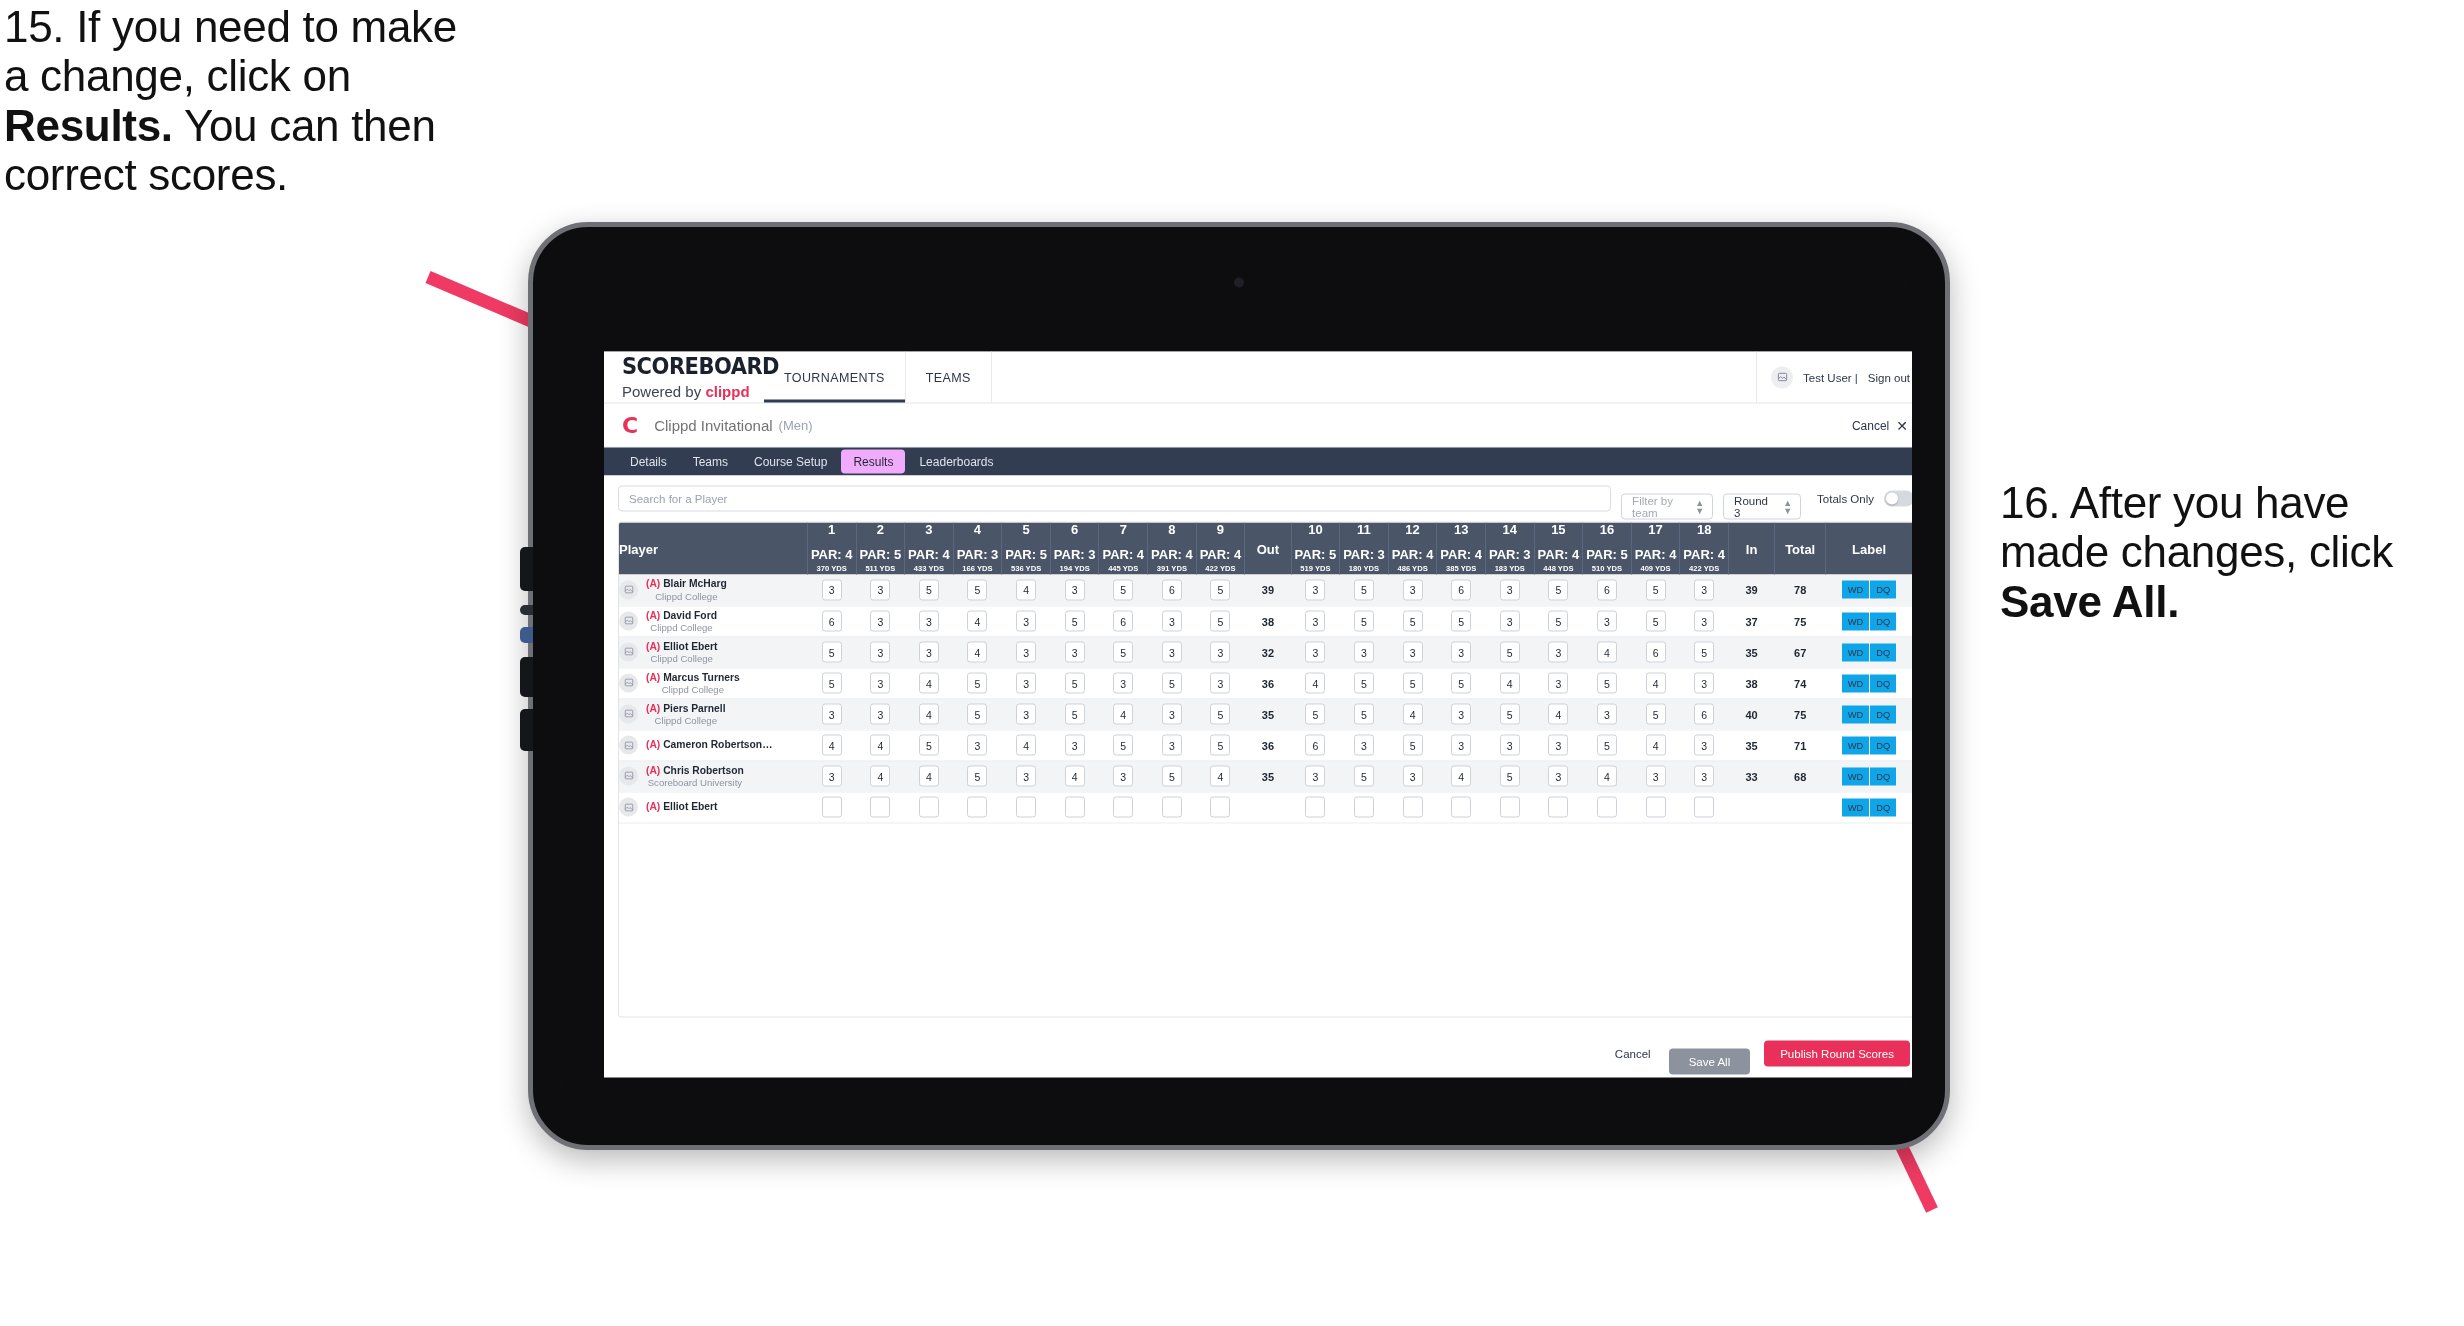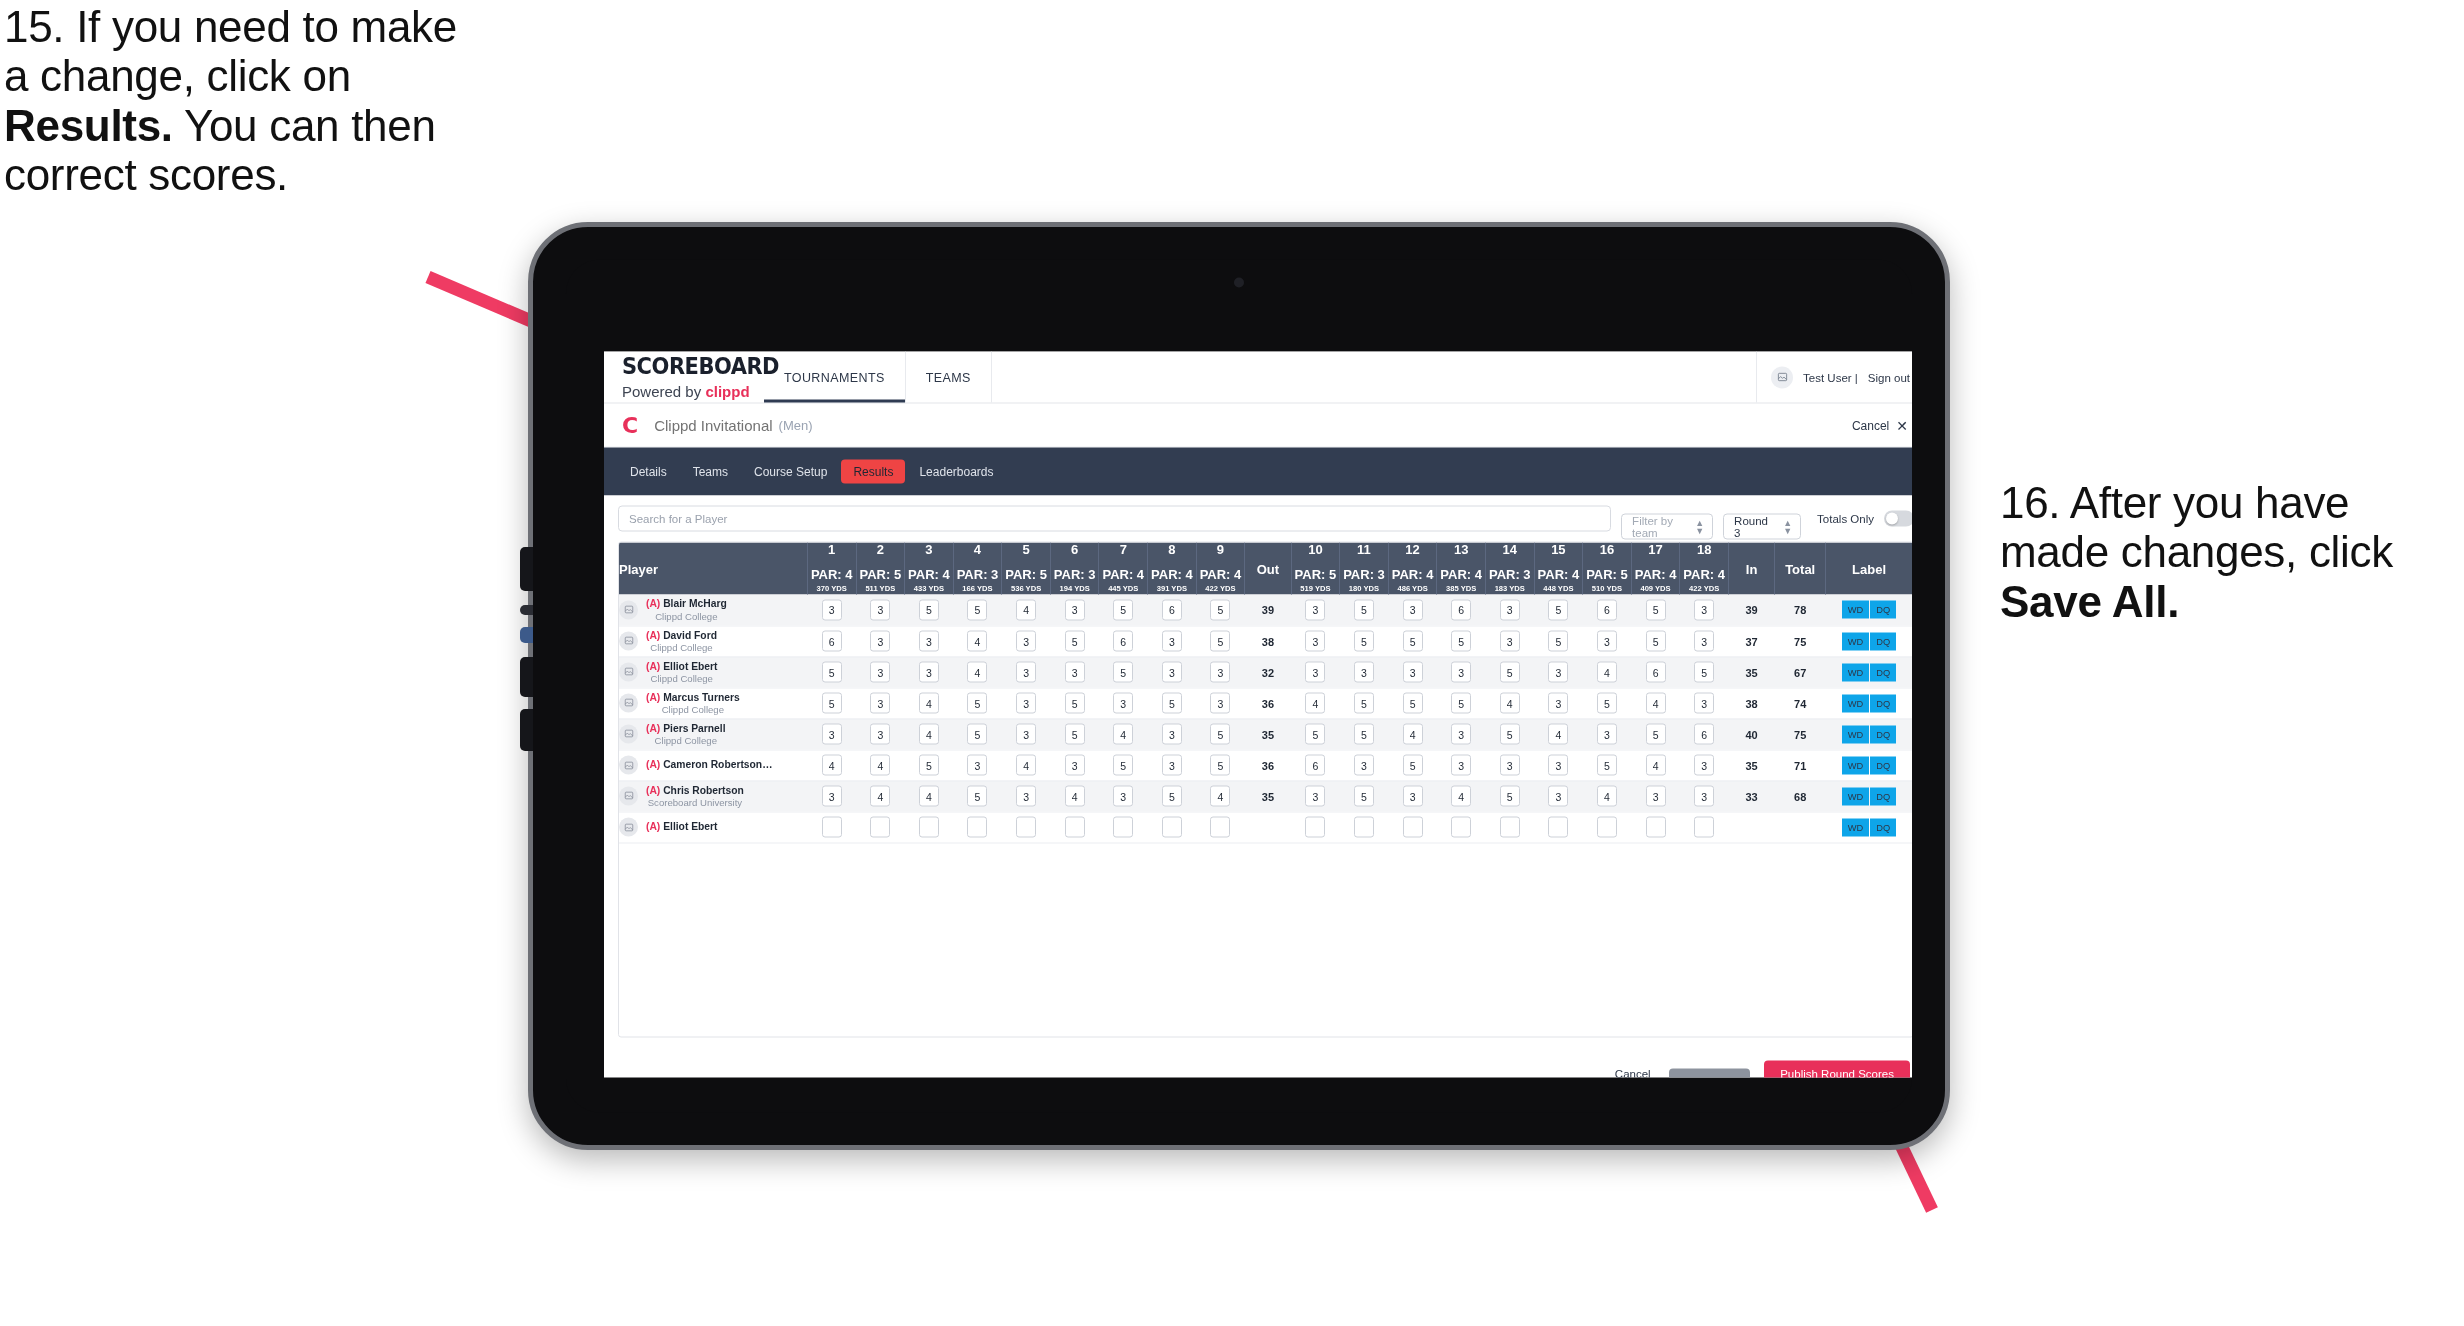--- a/index.html
+++ b/index.html
@@ -138,34 +138,34 @@
     margin-right: 16px; line-height: 1;
   }
   .tourn-name { font-size: 15px; color: #737373; font-weight: 400; }
   .tourn-gender { font-size: 13px; color: #9aa3b2; margin-left: 6px; }
   .head-spacer { flex: 1; }
   .cancel-x { font-size: 12px; color: #2d3748; display:flex; align-items:center; gap:7px; cursor:pointer; }
   .cancel-x .xg { font-size: 14px; }
 
   
   #sectiontabs {
-    height: 48px;
+    height: 28px;
     background: #323d51;
     display: flex; align-items: center;
     padding: 0 10px 0 14px;
     gap: 2px;
   }
   .stab {
     font-size: 12px;
     color: #dfe3ea;
     padding: 5px 12px;
     border-radius: 4px;
     cursor: pointer;
   }
-  .stab.active { background: #ef4444; color: #1f2733; font-weight: 400; }
+  .stab.active { background: #f0abfc; color: #1f2733; font-weight: 400; }
 
   
   #filterbar {
     height: 46px;
     background: #fff;
     display: flex; align-items: center;
     padding: 0 14px;
     gap: 10px;
   }
   .search-box {

